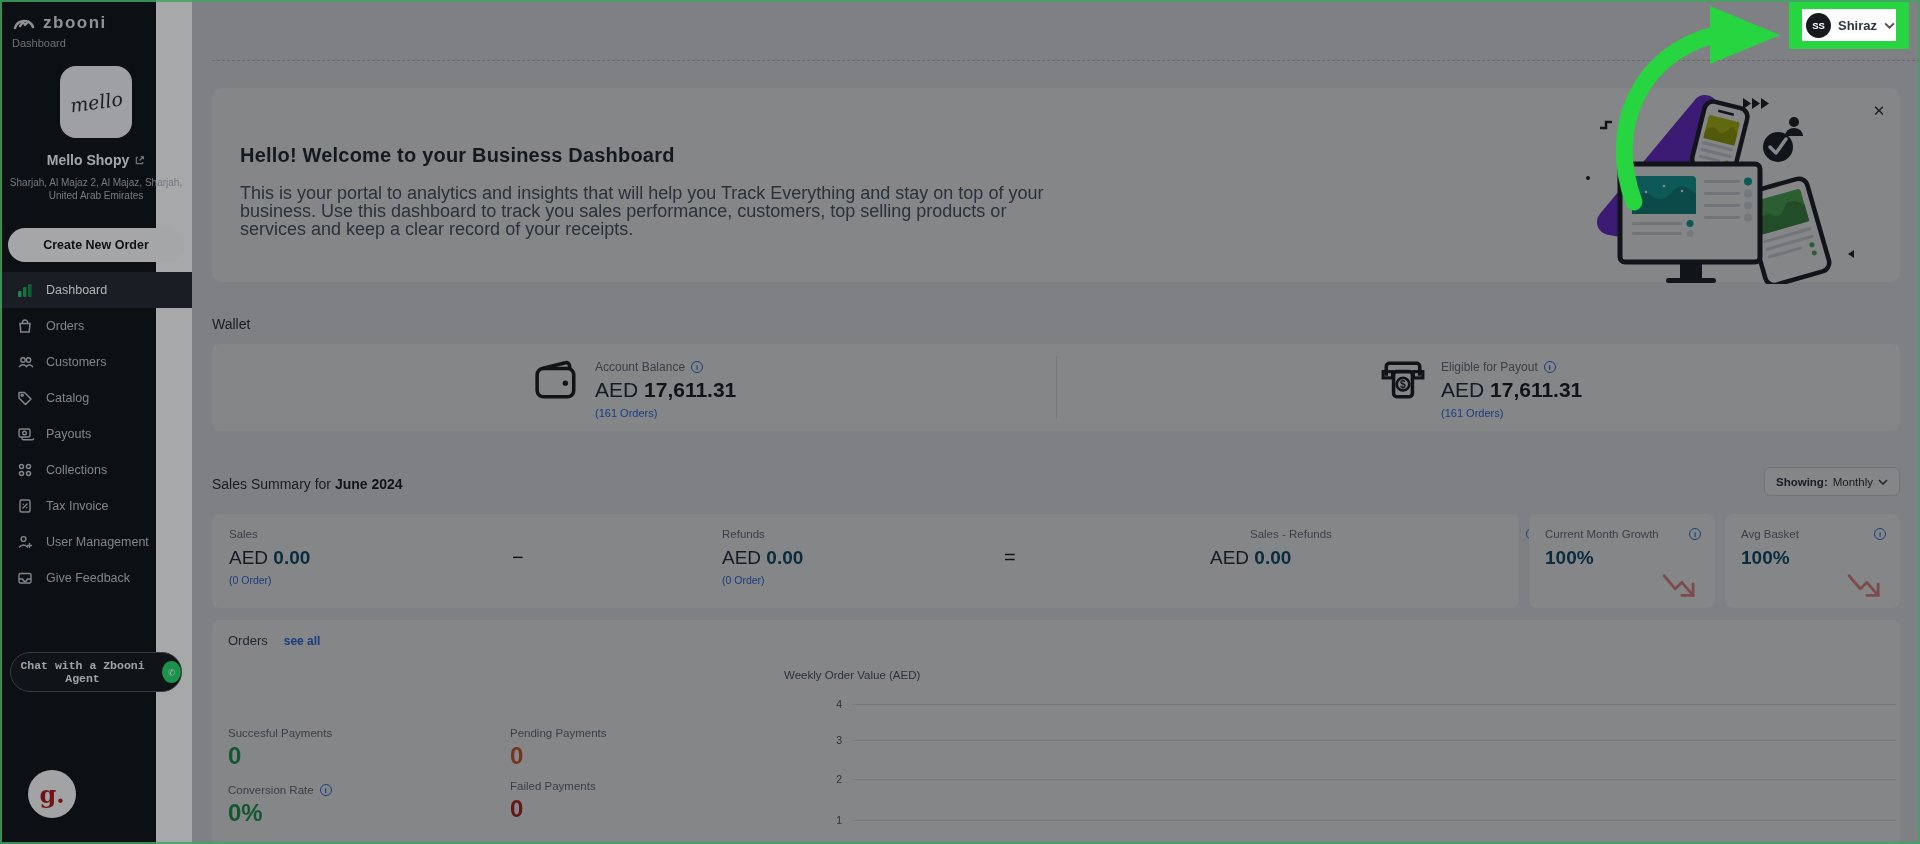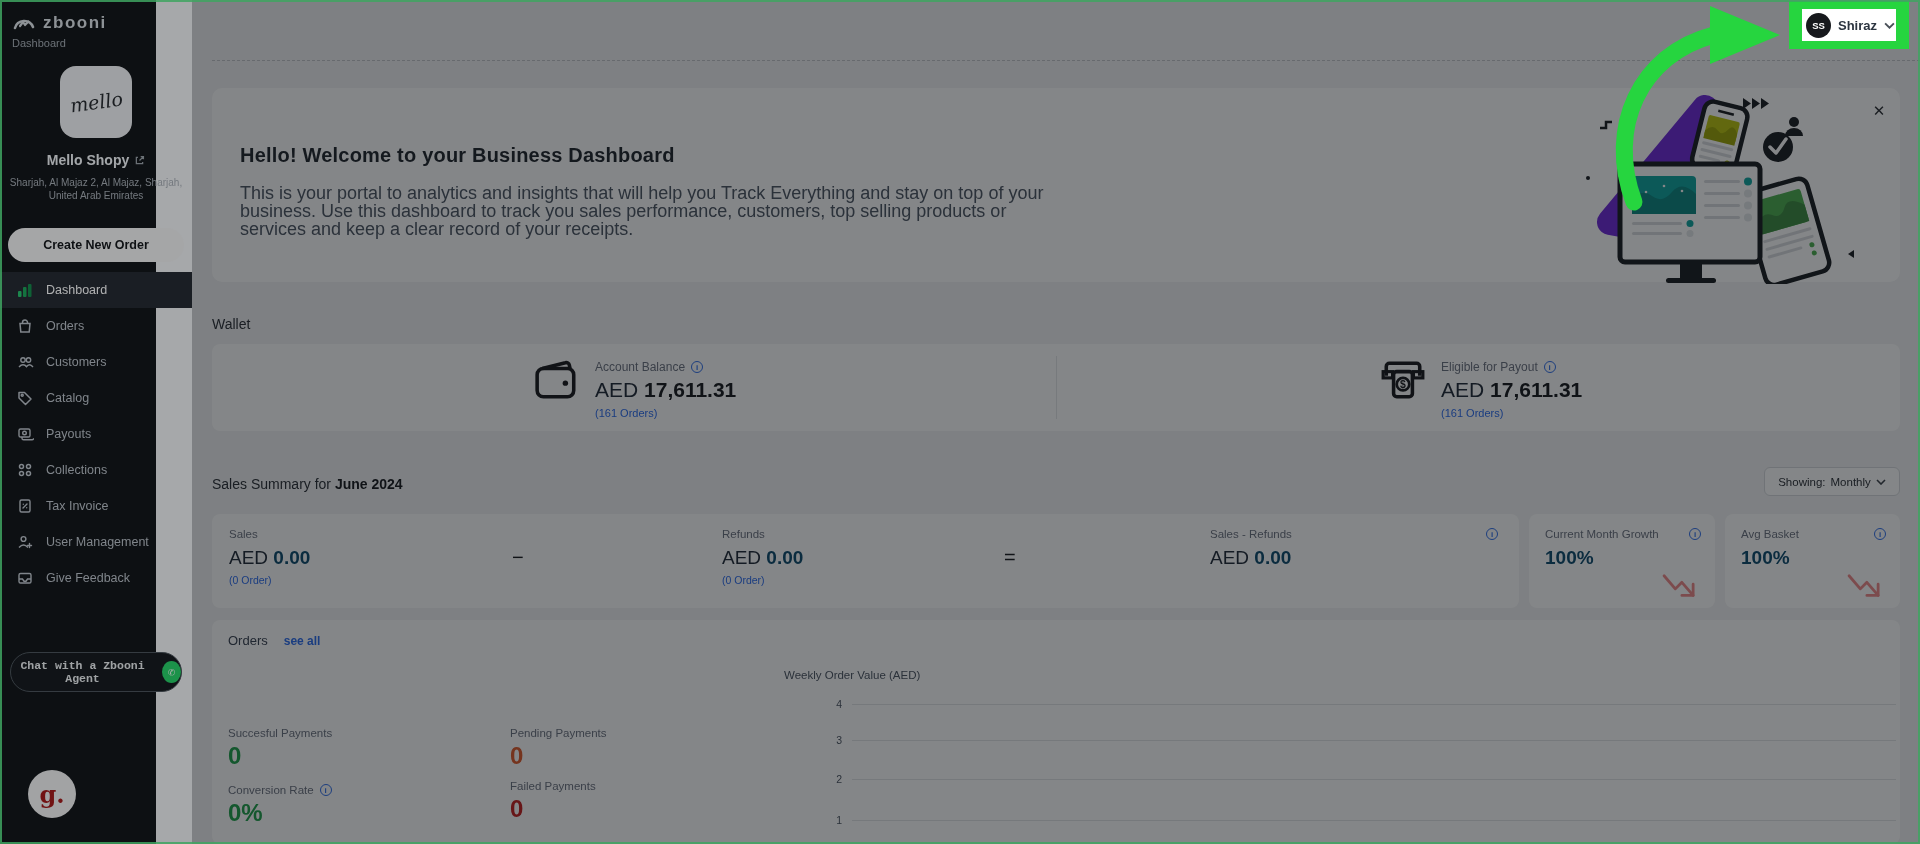--- a/index.html
+++ b/index.html
@@ -57,34 +57,34 @@
   .orders-link { font-size:11px; color:#2b6cf0; margin-top:5px; cursor:pointer; }
   .info-icon { display:inline-flex; width:12px; height:12px; border:1px solid #2f6fed; border-radius:50%; color:#2f6fed;
                font-size:8px; align-items:center; justify-content:center; font-weight:bold; cursor:pointer; flex:0 0 12px; }
   .info-icon::before { content:"i"; }
 
   .sales-header { position:absolute; left:212px; top:476px; font-size:14px; color:#2a2f36; }
   .sales-header b { color:#15181d; }
   .showing-select { position:absolute; left:1764px; top:467px; width:136px; height:29px; background:#fff; border:1px solid #d6d9dd;
                     border-radius:6px; display:flex; align-items:center; justify-content:center; gap:5px; font-size:11.5px;
                     color:#2a2f36; cursor:pointer; }
-  .showing-select .sv-label { font-weight:normal; }
+  .showing-select .sv-label { font-weight:bold; }
 
   .card { position:absolute; background:#fff; border-radius:8px; }
   .card-a { left:212px; top:514px; width:1307px; height:94px; }
   .card-b { left:1529px; top:514px; width:186px; height:94px; }
   .card-c { left:1725px; top:514px; width:175px; height:94px; }
   .metric { position:absolute; top:14px; }
   .metric .mlabel { font-size:11.5px; color:#6b7280; display:flex; align-items:center; gap:6px; }
   .metric .mvalue { font-size:19px; color:#1f2937; margin-top:7px; }
   .metric .mvalue b { color:#0c4a6e; }
   .metric .mlink { font-size:10.5px; color:#2b6cf0; margin-top:5px; cursor:pointer; }
   .op-sign { position:absolute; top:32px; font-size:20px; color:#15181d; }
   .m-sales { left:17px; } .op-minus { left:300px; } .m-refunds { left:510px; } .op-equals { left:792px; } .m-net { left:998px; }
-  .m-net .mlabel { width:288px; } .m-net .info-icon { margin-left:auto; }
+  .m-net .mlabel { width:288px;margin-left:40px; } .m-net .info-icon { margin-left:auto; }
   .m-growth, .m-basket { left:16px; right:14px; }
   .m-growth .mlabel, .m-basket .mlabel { display:flex; } 
   .m-growth .info-icon, .m-basket .info-icon { margin-left:auto; }
   .trend-icon { position:absolute; right:16px; top:58px; }
 
   .orders-card { left:212px; top:620px; width:1688px; height:224px; }
   .orders-head { position:absolute; left:16px; top:13px; display:flex; align-items:baseline; gap:16px; }
   .orders-head .otitle { font-size:13px; color:#374151; }
   .orders-head .see-all { font-size:12px; font-weight:bold; color:#2b6cf0; cursor:pointer; }
   .stat { position:absolute; }

